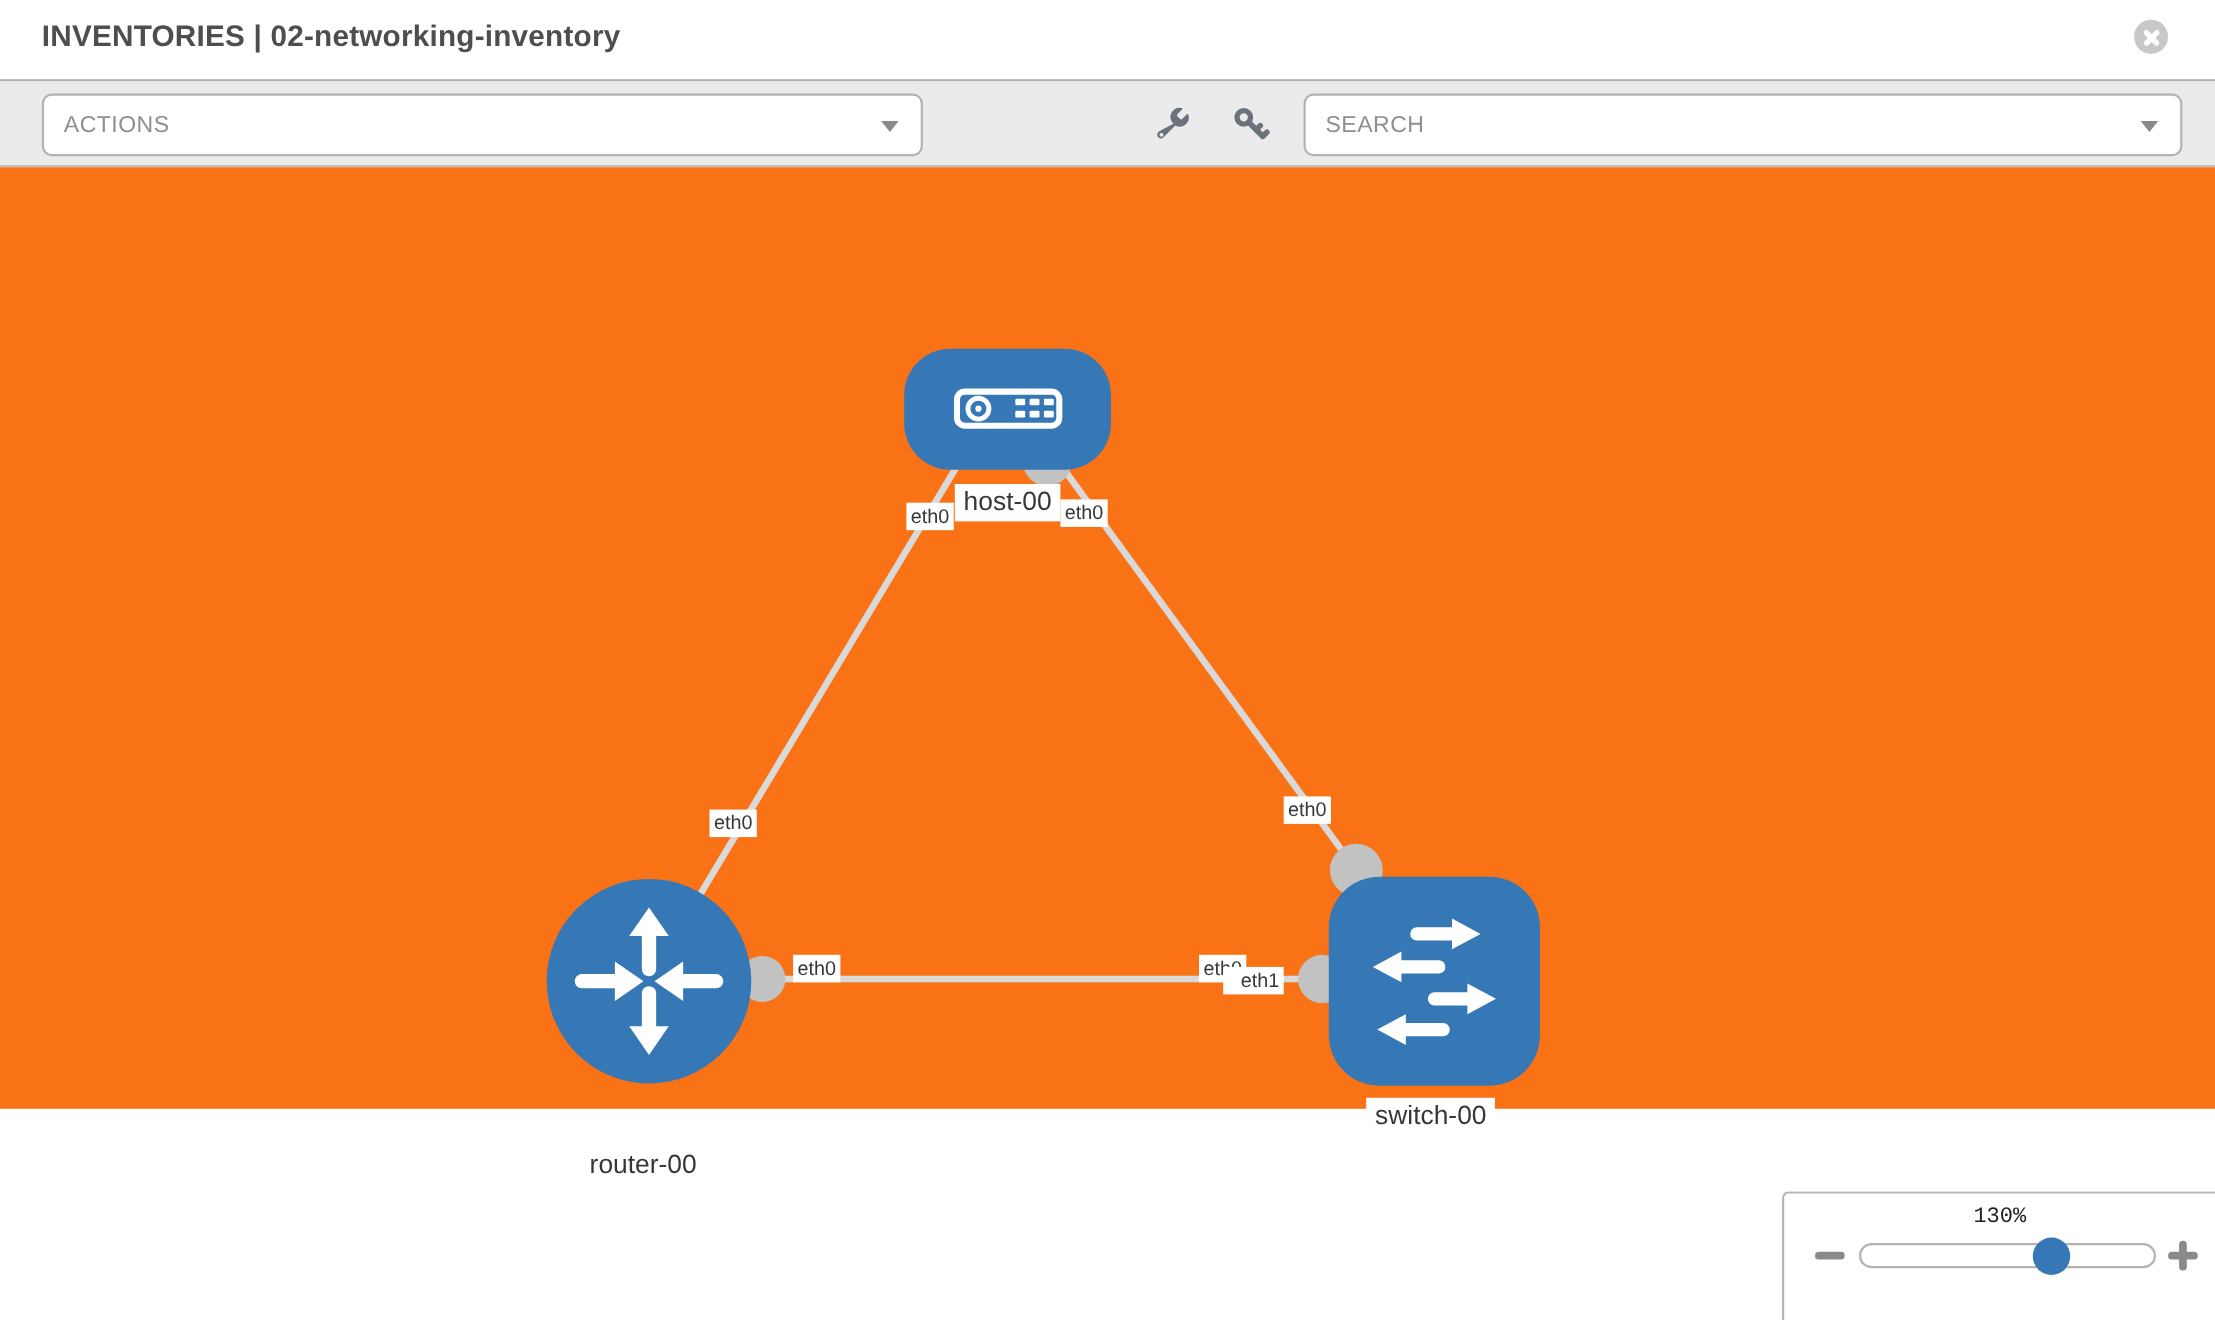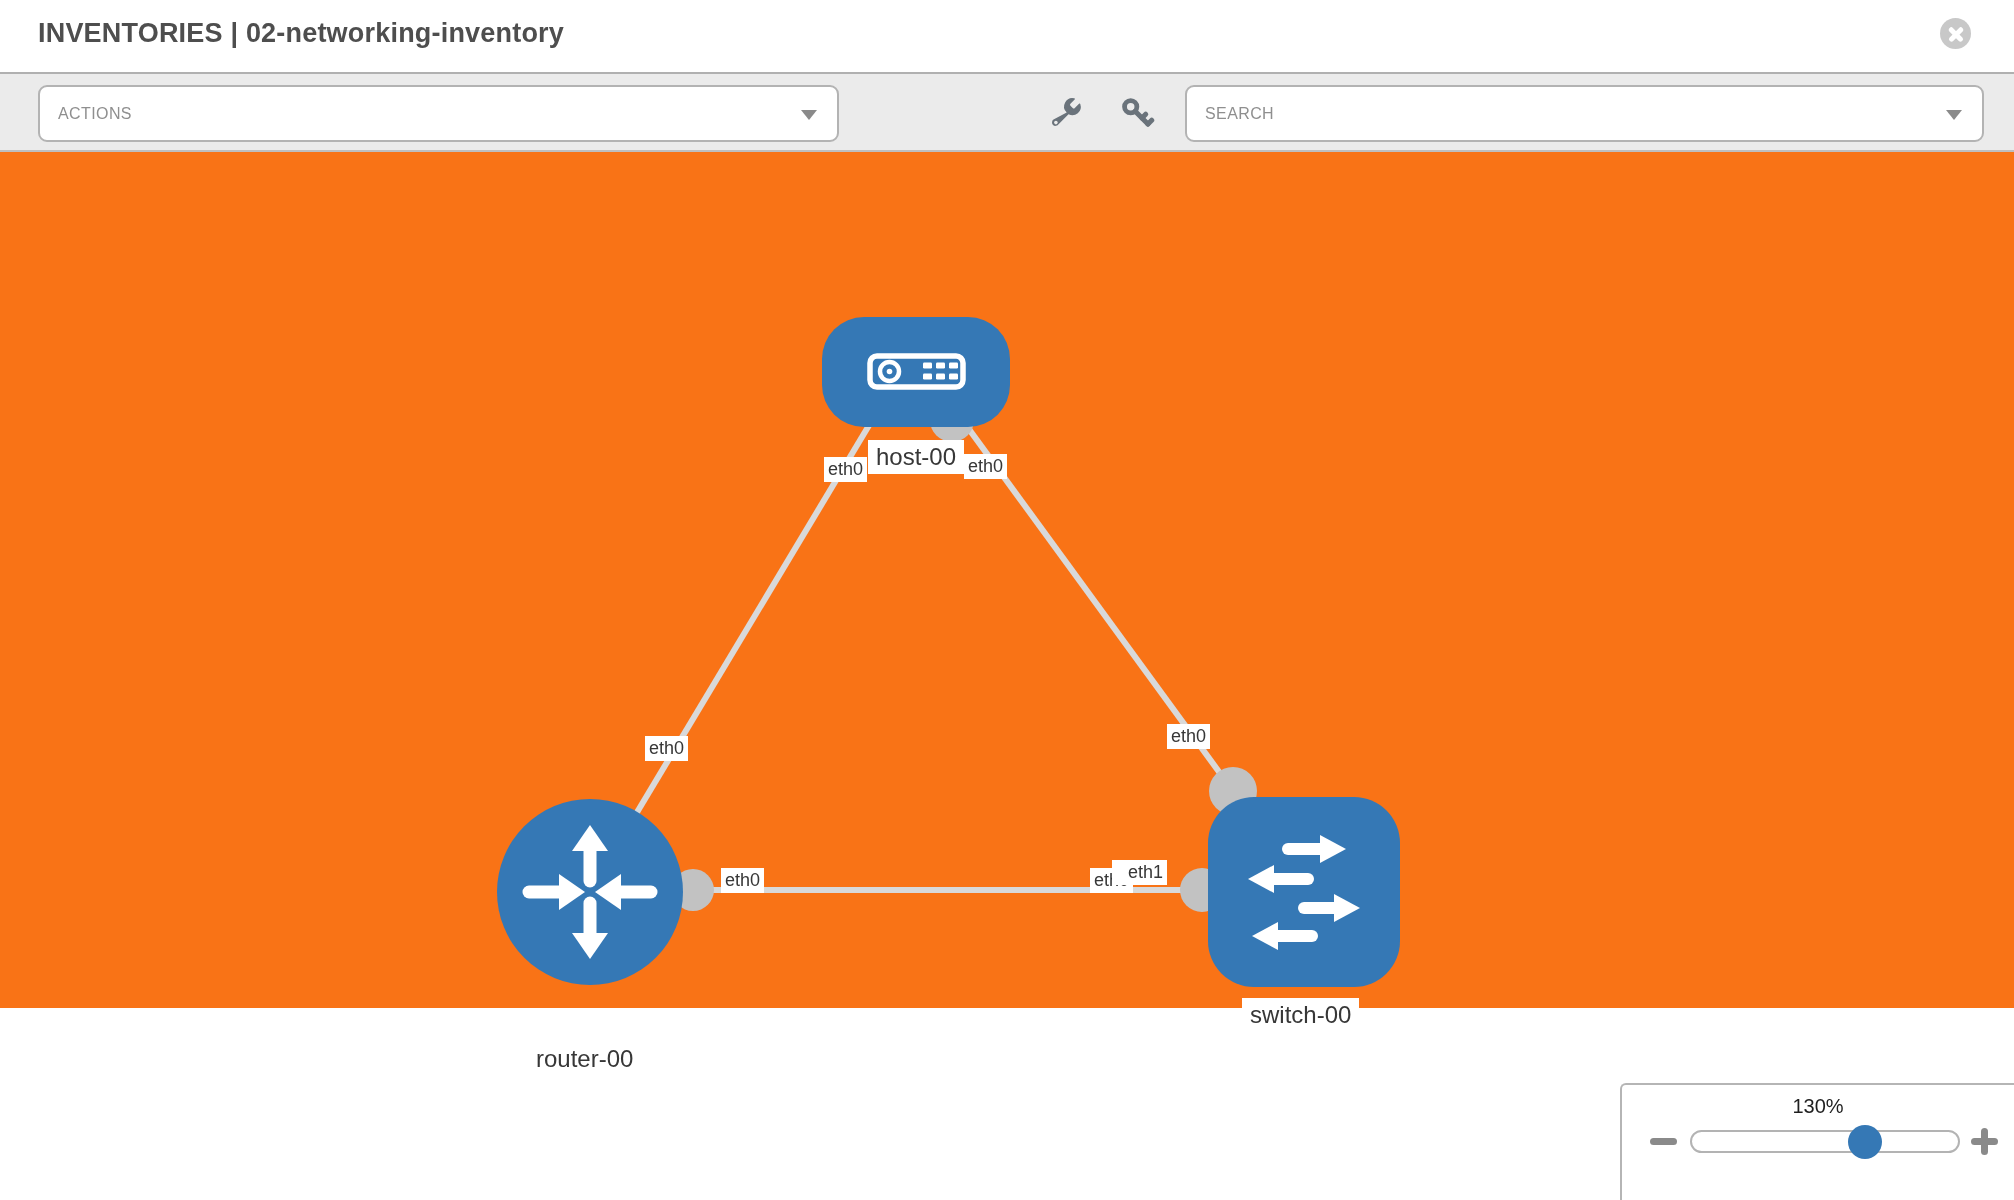--- a/index.html
+++ b/index.html
@@ -11,34 +11,34 @@
   
   .header{position:absolute;left:0;top:0;width:2014px;height:72px;background:#ffffff;border-bottom:2px solid #b0b0b0;}
   .page-title{position:absolute;left:38px;top:18px;font-size:27px;font-weight:700;color:#4e4e4e;letter-spacing:.2px;}
   .close-btn{position:absolute;left:1940px;top:18px;width:31px;height:31px;border-radius:50%;background:#c8c8c8;cursor:pointer;}
   .close-btn .bar{position:absolute;left:6.5px;top:13.5px;width:18px;height:4.6px;border-radius:2.3px;background:#ffffff;}
   .close-btn .bar.b1{transform:rotate(45deg);}
   .close-btn .bar.b2{transform:rotate(-45deg);}
   
   .toolbar{position:absolute;left:0;top:74px;width:2014px;height:76px;background:#ebebeb;border-bottom:2px solid #bfbfbf;}
   .select-box{position:absolute;top:11px;height:53px;background:#ffffff;border:2px solid #b3b3b3;border-radius:9px;}
-  .select-box .lbl{position:absolute;left:18px;top:0;line-height:53px;font-size:16px;color:#8f8f8f;letter-spacing:.4px;}
+  .select-box .lbl{position:absolute;left:18px;top:0;line-height:53px;font-size:21px;color:#8f8f8f;letter-spacing:.4px;}
   .caret{position:absolute;right:20px;top:23px;width:0;height:0;border-left:8px solid transparent;border-right:8px solid transparent;border-top:10px solid #8a8a8a;}
   .box-actions{left:38px;width:797px;}
   .box-search{left:1185px;width:795px;text-align:center;}
   .tool-icon{position:absolute;top:21px;width:36px;height:36px;cursor:pointer;}
   .tool-icon.wrench{left:1049px;}
   .tool-icon.key{left:1119px;}
   
   .canvas{position:absolute;left:0;top:152px;width:2014px;height:856px;background:#f97316;}
   .canvas svg{position:absolute;left:0;top:0;}
   .if-chip{position:absolute;background:#ffffff;color:#373737;font-size:18px;line-height:22px;padding:1px 4px 2px;white-space:nowrap;}
   .node-chip{position:absolute;background:#ffffff;color:#373737;font-size:24px;line-height:29px;padding:2px 8px 3px;white-space:nowrap;}
   
-  .zoom-panel{position:absolute;left:1620px;top:1083px;width:394px;height:117px;background:#ffffff;border:2px solid #b5b5b5;border-right:none;border-bottom:none;border-top-left-radius:6px;box-sizing:border-box;}
+  .zoom-panel{position:absolute;left:1620px;top:1083px;width:394px;height:117px;background:#ffffff;border:2px solid #b5b5b5;border-right:none;border-bottom:none;border-top-left-radius:6px;box-sizing:border-box;font-family:Liberation Mono, monospace;}
   .zoom-level{position:absolute;left:0;top:10px;width:100%;text-align:center;font-size:20px;color:#1f1f1f;}
   .zoom-minus{position:absolute;left:28px;top:53px;width:27px;height:7px;border-radius:3.5px;background:#8a8a8a;cursor:pointer;}
   .zoom-plus{position:absolute;left:349px;top:43px;width:27px;height:27px;cursor:pointer;}
   .zoom-plus .h{position:absolute;left:0;top:10px;width:27px;height:7px;border-radius:3.5px;background:#8a8a8a;}
   .zoom-plus .v{position:absolute;left:10px;top:0;width:7px;height:27px;border-radius:3.5px;background:#8a8a8a;}
   .zoom-track{position:absolute;left:68px;top:45px;width:270px;height:23px;background:#ffffff;border:2px solid #b3b3b3;border-radius:14px;box-sizing:border-box;cursor:pointer;}
   .zoom-thumb{position:absolute;left:226px;top:40px;width:34px;height:34px;border-radius:50%;background:#3578b5;cursor:grab;}
 </style>
 </head>
 <body>
@@ -143,21 +143,21 @@
       </g>
     </g>
   </svg>
 
   <div class="if-chip" style="left:824px;top:305px;">eth0</div>
   <div class="if-chip" style="left:964px;top:302px;">eth0</div>
   <div class="if-chip" style="left:645px;top:584px;">eth0</div>
   <div class="if-chip" style="left:1167px;top:572px;">eth0</div>
   <div class="if-chip" style="left:721px;top:716px;">eth0</div>
   <div class="if-chip" style="left:1090px;top:716px;">eth0</div>
-  <div class="if-chip" style="left:1112px;top:708px;padding-left:16px;">eth1</div>
+  <div class="if-chip" style="left:1112px;top:727px;padding-left:16px;">eth1</div>
 
   <div class="node-chip" style="left:868px;top:288px;">host-00</div>
   <div class="node-chip" style="left:528px;top:843px;margin-top:47px;">router-00</div>
   <div class="node-chip" style="left:1242px;top:846px;">switch-00</div>
 </div>
 
 <div class="zoom-panel">
   <div class="zoom-level">130%</div>
   <div class="zoom-minus"></div>
   <div class="zoom-track"></div>

